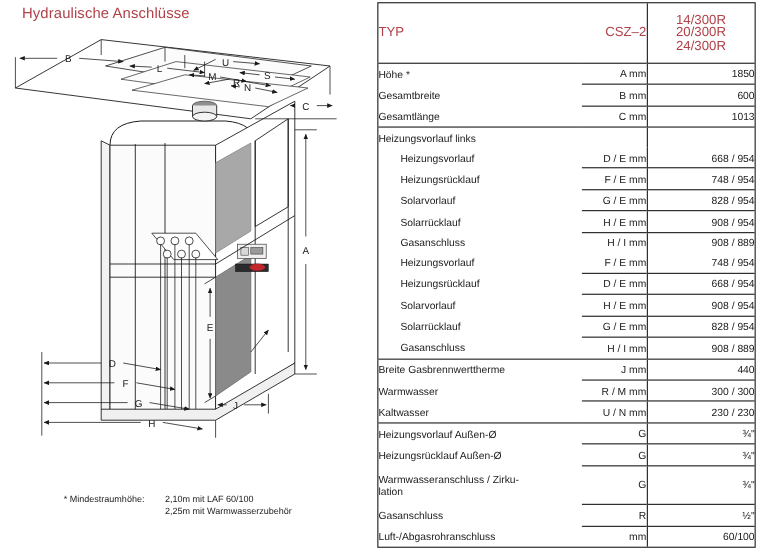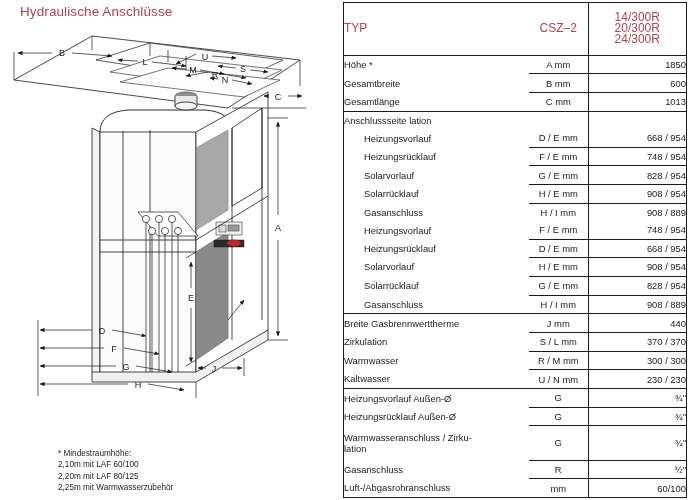--- a/index.html
+++ b/index.html
@@ -26,21 +26,21 @@
   .drawing{position:absolute;left:0;top:0;width:340px;height:500px;}
   .drawing svg{display:block;}
 
   
   .footnote{
     position:absolute;left:58px;top:448px;
     font-size:8.2px;color:#222;
     line-height:11.4px;
     white-space:nowrap;
   }
-  .footnote .fn-row{display:flex;flex-direction:column;}
+  .footnote .fn-row{display:flex;}
   .fn-label{width:92px;}
   .fn-val{}
 
   
   .tbl-wrap{
     position:absolute;left:343px;top:2px;
     width:344px;height:496px;
     border:1.3px solid #1a1a1a;
     box-sizing:border-box;
   }
@@ -56,21 +56,21 @@
     vertical-align:middle;
     line-height:11.2px;
   }
   col.c-name{width:185px;}
   col.c-sym{width:59px;}
   col.c-val{width:98px;}
 
   .cell-name{padding-left:7px;}
   .cell-name.indent{padding-left:20px;}
   .cell-sym{
-    text-align:center;padding-right:7px;
+    text-align:right;padding-right:7px;
     white-space:nowrap;
   }
   .cell-val{
     text-align:right;
     border-left:1.3px solid #1a1a1a;
     white-space:nowrap;
   }
 
   
   tr.rule-full > td{border-top:1.3px solid #1a1a1a;}
@@ -258,24 +258,20 @@
     </svg>
   </div>
 
   <div class="footnote">
     <div class="fn-row">
       <span class="fn-label">
         <span>*</span>
         <span>Mindestraumhöhe:</span>
       </span>
       <span class="fn-val">2,10m mit LAF 60/100</span>
-    </div>
-    <div class="fn-row">
-      <span class="fn-label"></span>
-      <span class="fn-val">2,20m mit LAF 80/125</span>
     </div>
     <div class="fn-row">
       <span class="fn-label"></span>
       <span class="fn-val">2,25m mit Warmwasserzubehör</span>
     </div>
   </div>
 
   <div class="tbl-wrap">
     <table class="spec">
       <colgroup>
@@ -302,21 +298,21 @@
             <td class="cell-name">Gesamtbreite</td>
             <td class="cell-sym">B mm</td>
             <td class="cell-val">600</td>
           </tr>
           <tr class="rule-part">
             <td class="cell-name">Gesamtlänge</td>
             <td class="cell-sym">C mm</td>
             <td class="cell-val">1013</td>
           </tr>
           <tr class="rule-full">
-            <td class="cell-name">Anschlussseite lation</td>
+            <td class="cell-name">Heizungsvorlauf links</td>
             <td class="cell-sym"></td>
             <td class="cell-val"></td>
           </tr>
           <tr class="rule-none">
             <td class="cell-name indent">Heizungsvorlauf</td>
             <td class="cell-sym">D / E mm</td>
             <td class="cell-val">668 / 954</td>
           </tr>
           <tr class="rule-part">
             <td class="cell-name indent">Heizungsrücklauf</td>
@@ -362,25 +358,20 @@
             <td class="cell-name indent">Gasanschluss</td>
             <td class="cell-sym">H / I mm</td>
             <td class="cell-val">908 / 889</td>
           </tr>
           <tr class="rule-full">
             <td class="cell-name">Breite Gasbrennwerttherme</td>
             <td class="cell-sym">J mm</td>
             <td class="cell-val">440</td>
           </tr>
           <tr class="rule-part">
-            <td class="cell-name">Zirkulation</td>
-            <td class="cell-sym">S / L mm</td>
-            <td class="cell-val">370 / 370</td>
-          </tr>
-          <tr class="rule-part">
             <td class="cell-name">Warmwasser</td>
             <td class="cell-sym">R / M mm</td>
             <td class="cell-val">300 / 300</td>
           </tr>
           <tr class="rule-part">
             <td class="cell-name">Kaltwasser</td>
             <td class="cell-sym">U / N mm</td>
             <td class="cell-val">230 / 230</td>
           </tr>
           <tr class="rule-full">

